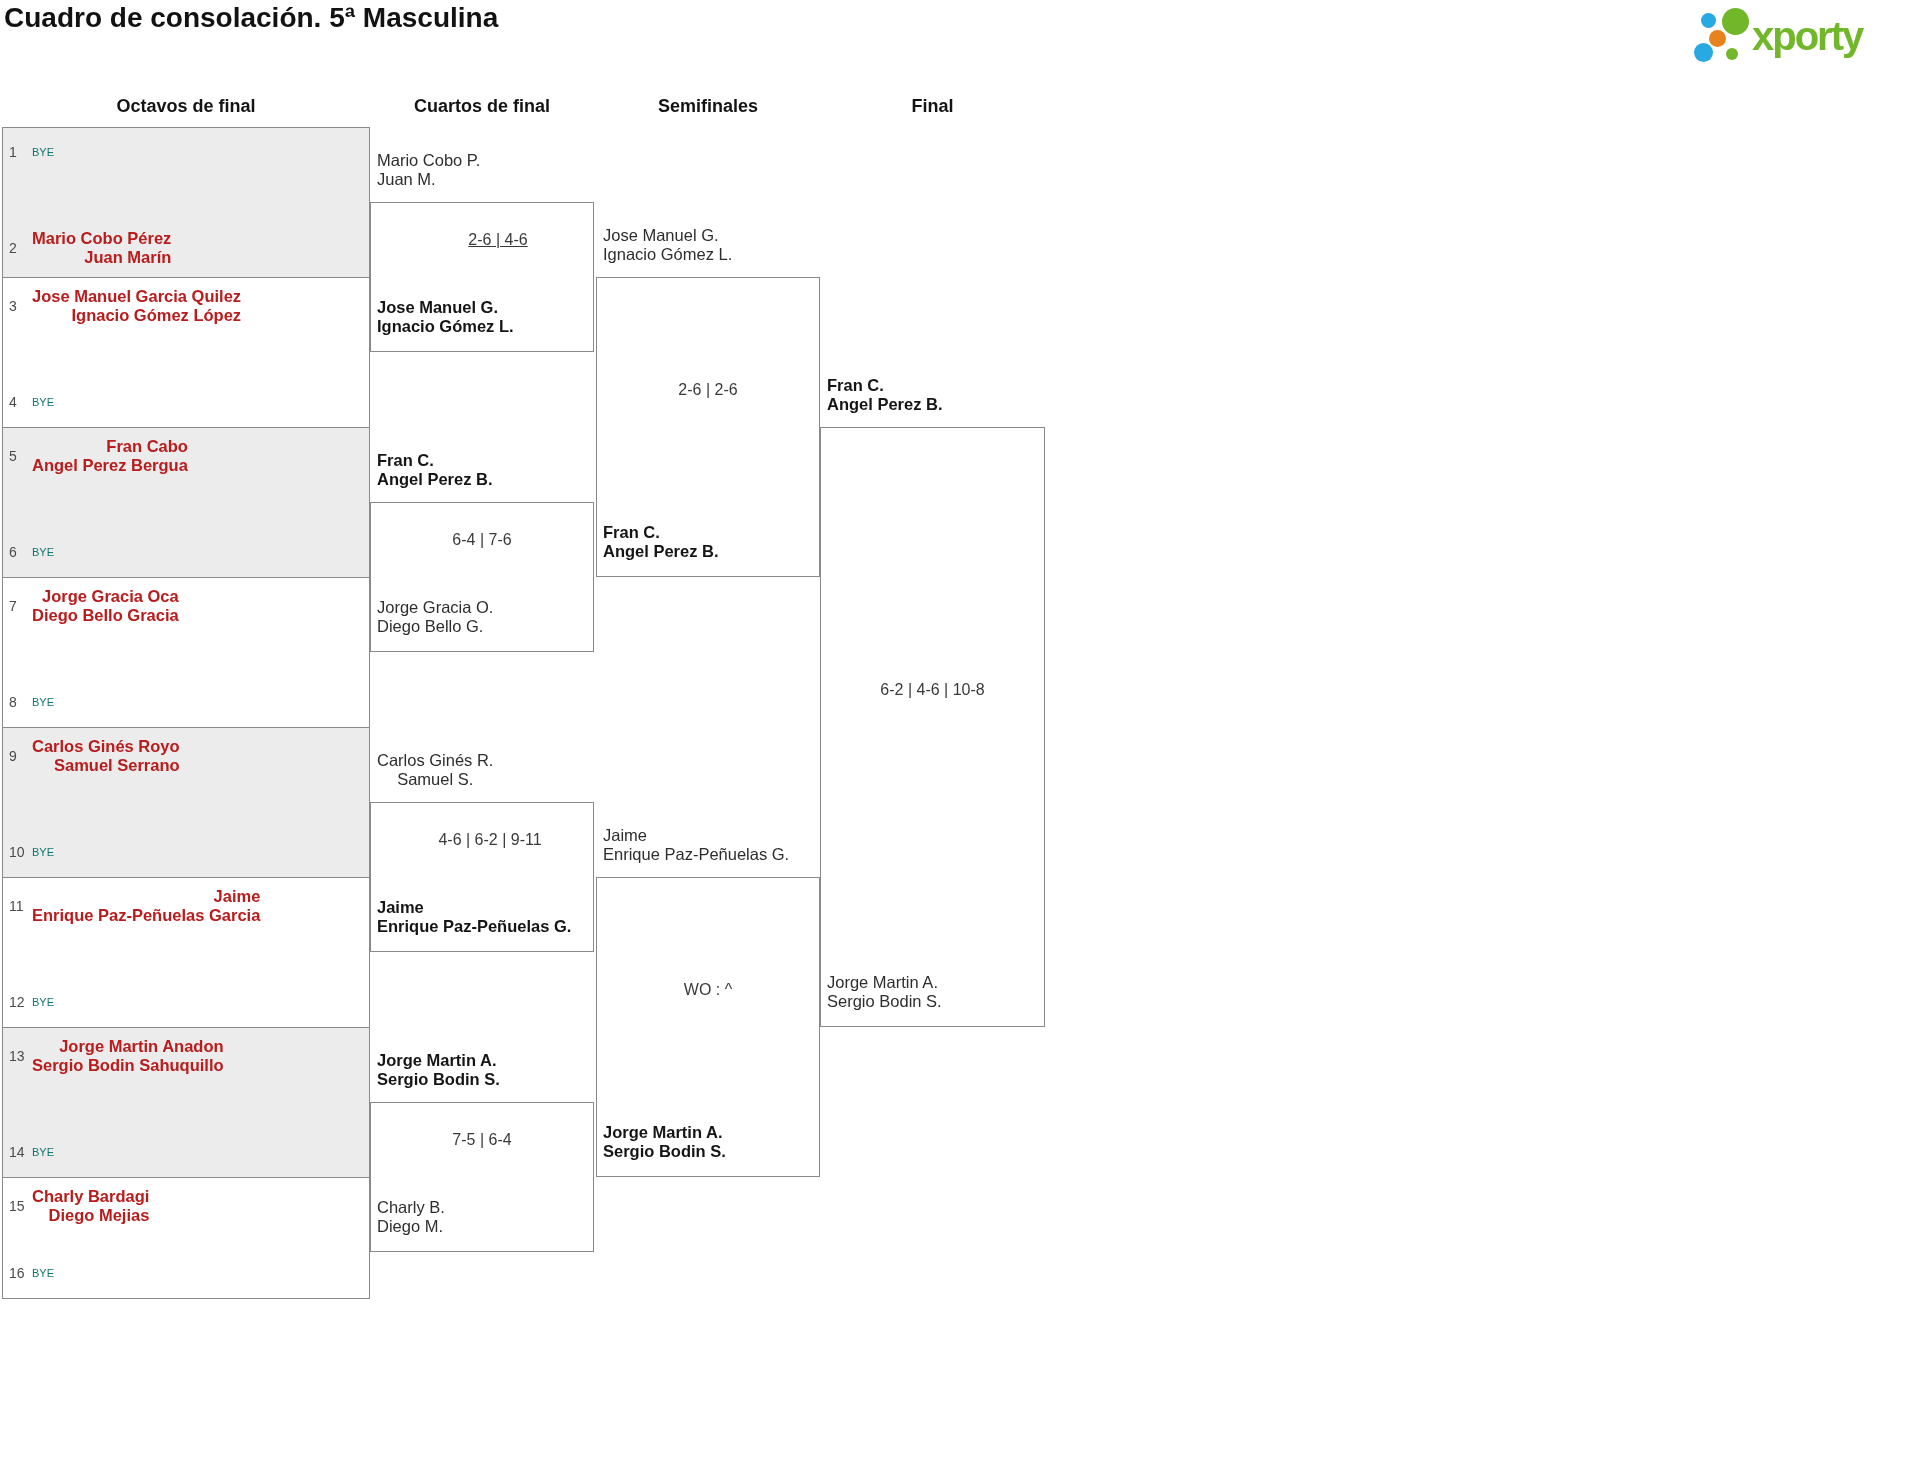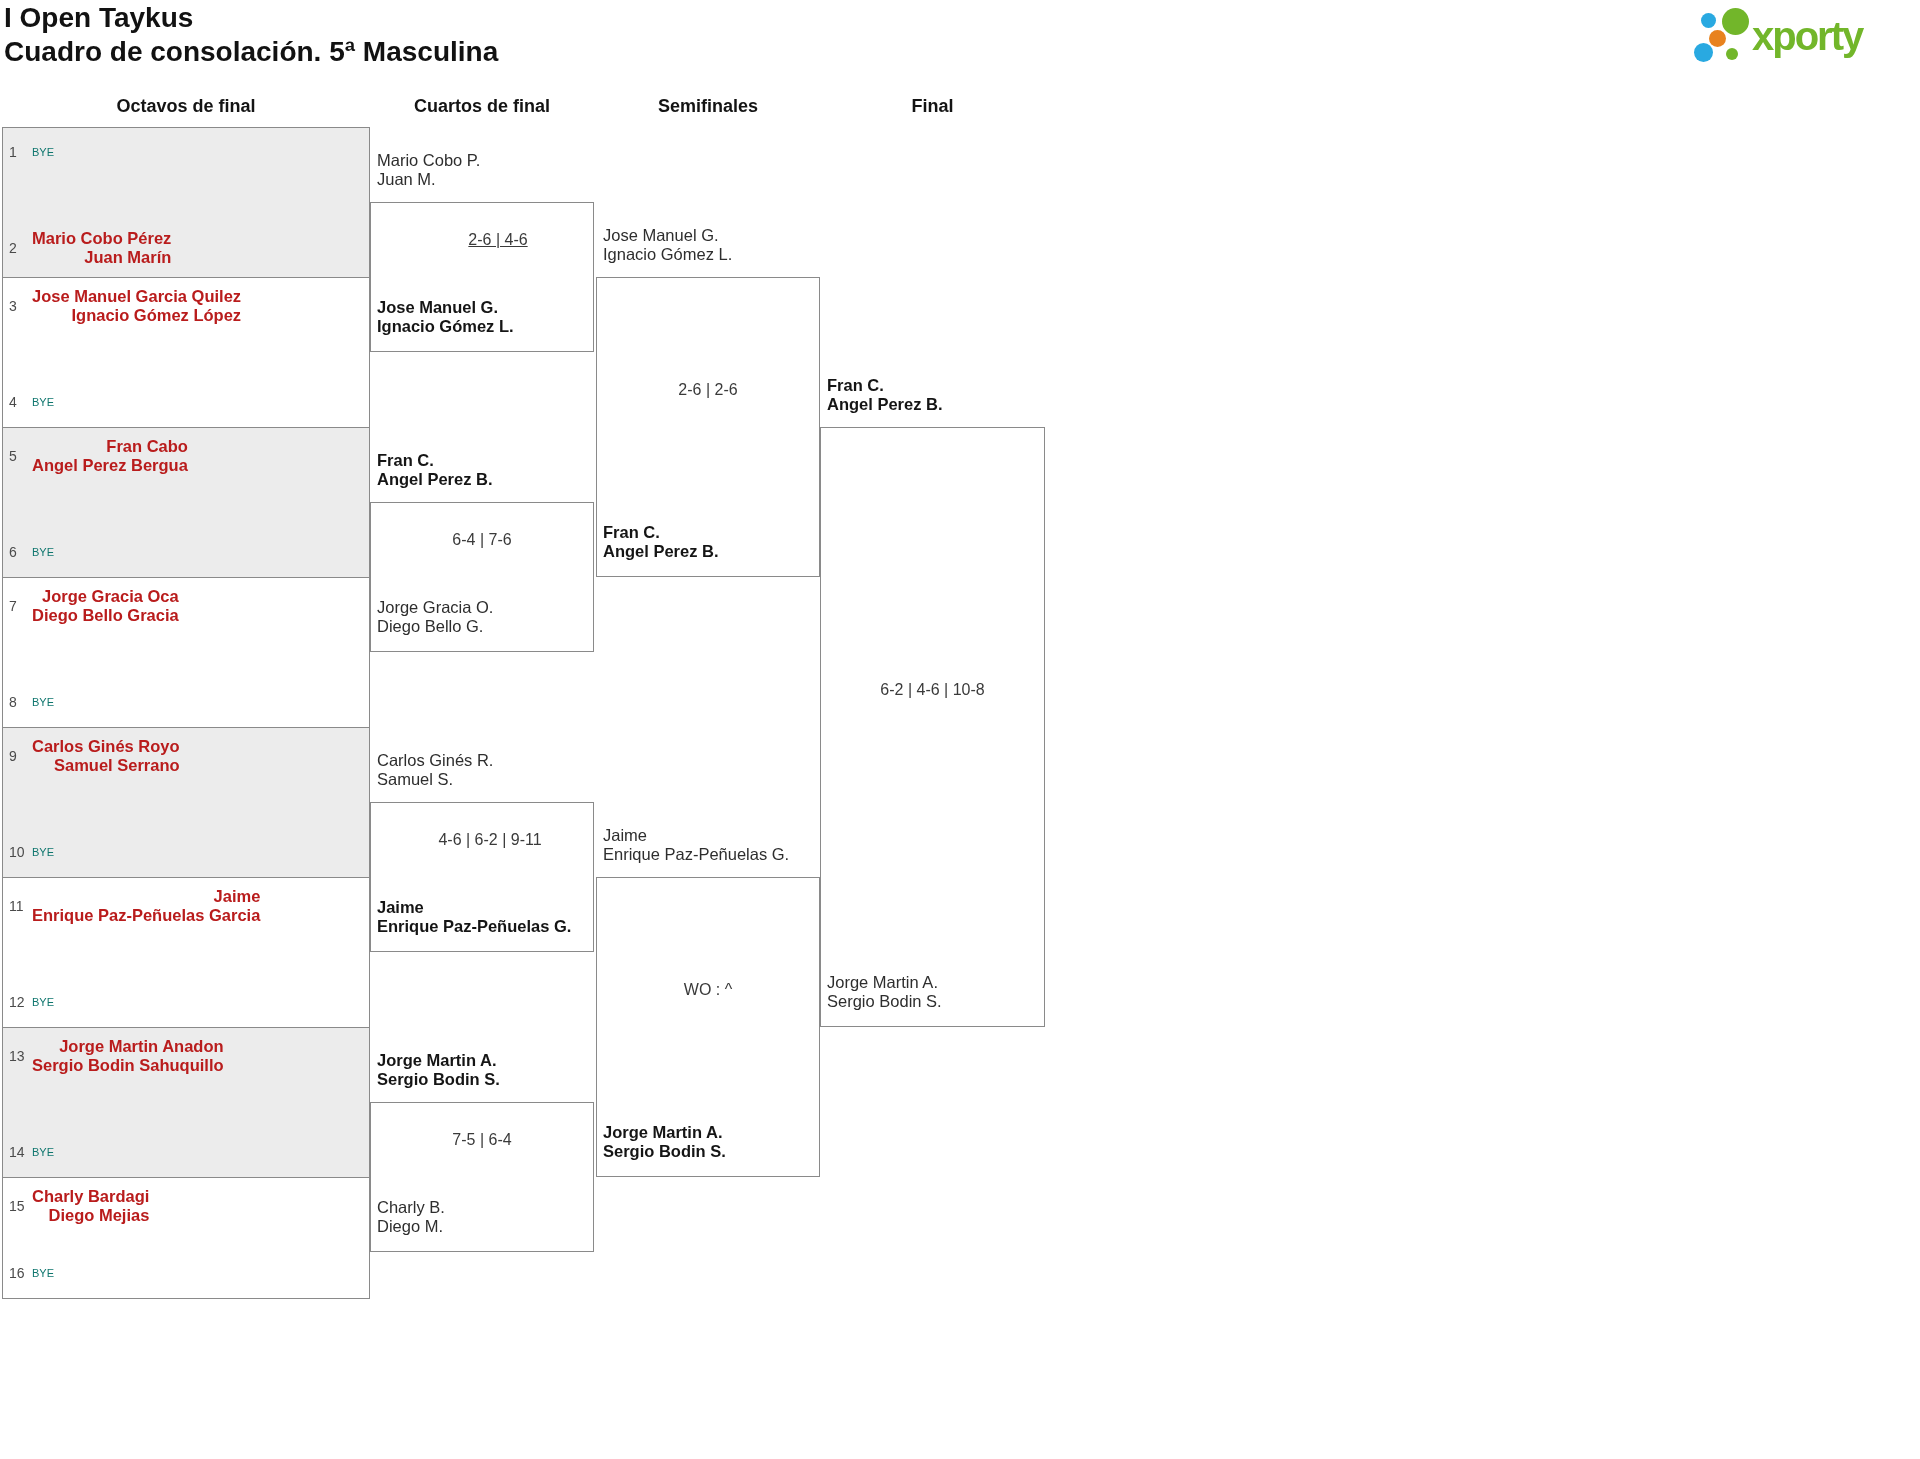--- a/index.html
+++ b/index.html
@@ -46,21 +46,20 @@
   .rteam .nline{font-weight:400;color:#2e2e2e;}
   .rteam.winner .nline{font-weight:600;color:#151515;}
   .score{position:absolute;text-align:center;font-size:16px;line-height:22px;color:#3a3a3a;white-space:nowrap;}
 </style>
 </head>
 <body>
 
 <div id="page">
 
   <div class="title-block">
-    <div class="title-line">I Open Taykus</div>
     <div class="title-line">Cuadro de consolación. 5ª Masculina</div>
   </div>
 
   <div class="logo">
     <span class="logo-dot" style="left: 11px; top: 13px; width: 15px; height: 15px; background: rgb(41, 169, 225);"></span>
     <span class="logo-dot" style="left: 32px; top: 8px; width: 27px; height: 27px; background: rgb(114, 182, 42);"></span>
     <span class="logo-dot" style="left: 19px; top: 30px; width: 17px; height: 17px; background: rgb(232, 130, 30);"></span>
     <span class="logo-dot" style="left: 4px; top: 43px; width: 19px; height: 19px; background: rgb(41, 169, 225);"></span>
     <span class="logo-dot" style="left: 36px; top: 48px; width: 12px; height: 12px; background: rgb(114, 182, 42);"></span>
     <span class="logo-text" style="color: rgb(114, 182, 42);">xporty</span>
@@ -206,21 +205,21 @@
       <div class="rteam winner" style="left: 377px; bottom: 970px;">
         <div class="nline">Fran C.</div>
         <div class="nline">Angel Perez B.</div>
       </div>
       <div class="rteam" style="left: 377px; bottom: 823px;">
         <div class="nline">Jorge Gracia O.</div>
         <div class="nline">Diego Bello G.</div>
       </div>
       <div class="score" style="left: 370px; top: 529px; width: 224px;">6-4 | 7-6</div>
       <div class="match-box" style="left: 370px; top: 802px; width: 224px; height: 150px;"></div>
-      <div class="rteam" style="left: 377px; bottom: 670px;">
+      <div class="rteam" style="left: 377px; bottom: 670px; text-align: center;">
         <div class="nline">Carlos Ginés R.</div>
         <div class="nline">Samuel S.</div>
       </div>
       <div class="rteam winner" style="left: 377px; bottom: 523px;">
         <div class="nline">Jaime</div>
         <div class="nline">Enrique Paz-Peñuelas G.</div>
       </div>
       <div class="score" style="left: 370px; top: 829px; width: 224px; padding-left: 8px;">4-6 | 6-2 | 9-11</div>
       <div class="match-box" style="left: 370px; top: 1102px; width: 224px; height: 150px;"></div>
       <div class="rteam winner" style="left: 377px; bottom: 370px;">

